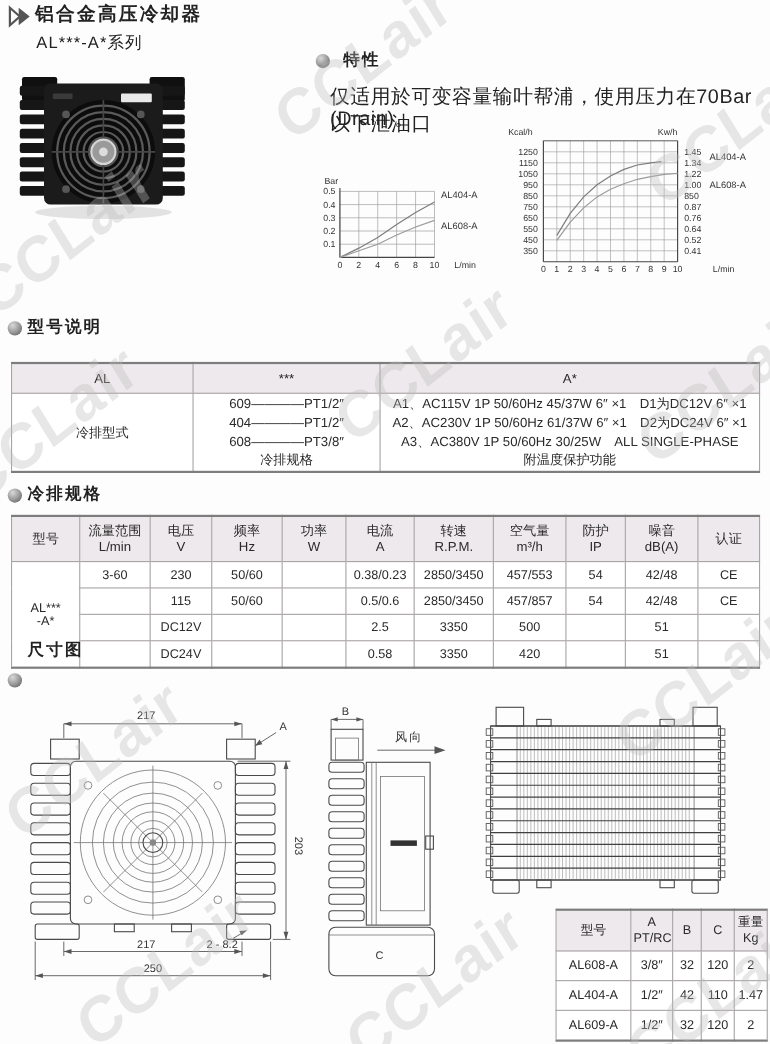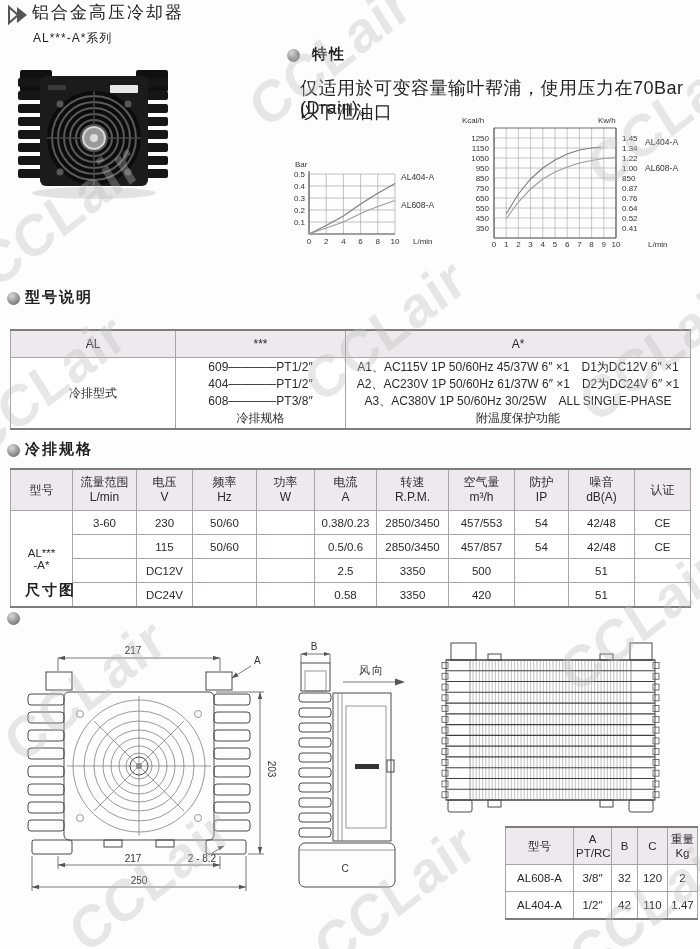--- a/index.html
+++ b/index.html
@@ -3,22 +3,22 @@
 <meta charset="utf-8">
 <style>
   html,body{margin:0;padding:0}
   body{position:relative;width:700px;height:949px;background:#fdfdfd;overflow:hidden;
        font-family:"Liberation Sans","DejaVu Sans",sans-serif;color:#222}
   .abs{position:absolute}
   
   .wm{position:absolute;font-size:56px;font-weight:bold;letter-spacing:1px;color:#bcbcbc;opacity:.35;
       transform:translate(-50%,-50%) rotate(-38deg) skewX(-6deg);white-space:nowrap;pointer-events:none;z-index:5}
   
-  .page-title{left:32px;top:1px;font-size:17px;font-weight:normal;letter-spacing:2px}
-  .page-subtitle{left:33px;top:30px;font-size:12px;letter-spacing:1px}
+  .page-title{left:32px;top:1px;font-size:17px;font-weight:bold;letter-spacing:2px}
+  .page-subtitle{left:33px;top:30px;font-size:15px;letter-spacing:1px}
   .sec-h{font-size:15px;font-weight:bold;letter-spacing:2px}
   .bullet{width:13px;height:13px;border-radius:50%;
           background:radial-gradient(circle at 35% 30%,#d8d8d8,#9a9a9a 50%,#5f5f5f 90%)}
   .body-text{font-size:18px;letter-spacing:.5px}
   
   table.dtable{position:absolute;border-collapse:collapse;table-layout:fixed;background:#fff;
                border:1px solid #a5a0a3;border-top:2.5px solid #7d7d7d;border-bottom:2px solid #7d7d7d}
   .dtable th,.dtable td{border:1px solid #a8a3a6;text-align:center;color:#2a2a2a;padding:1px 2px}
   .dtable thead th{background:#eee9ec;font-weight:normal}
   .model-table{width:680px;font-size:12px}
@@ -582,14 +582,21 @@
         <td>120</td>
         <td>2</td>
       </tr>
       <tr>
         <td>AL404-A</td>
         <td>1/2″</td>
         <td>42</td>
         <td>110</td>
         <td>1.47</td>
       </tr>
+      <tr>
+        <td>AL609-A</td>
+        <td>1/2″</td>
+        <td>32</td>
+        <td>120</td>
+        <td>2</td>
+      </tr>
     </tbody>
 </table>
 
 </body></html>

